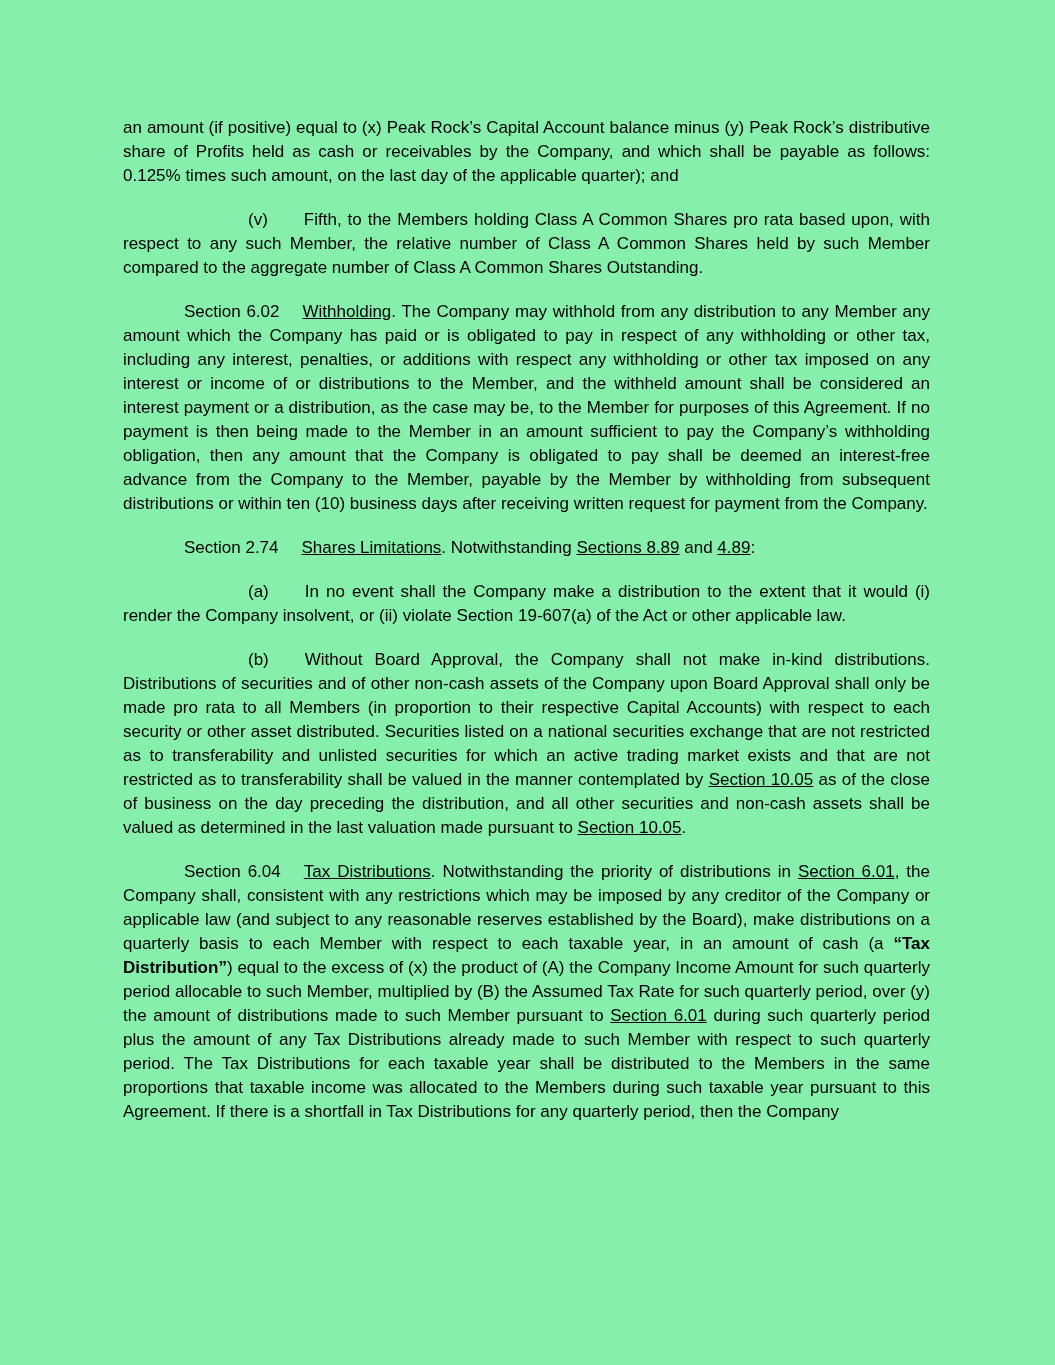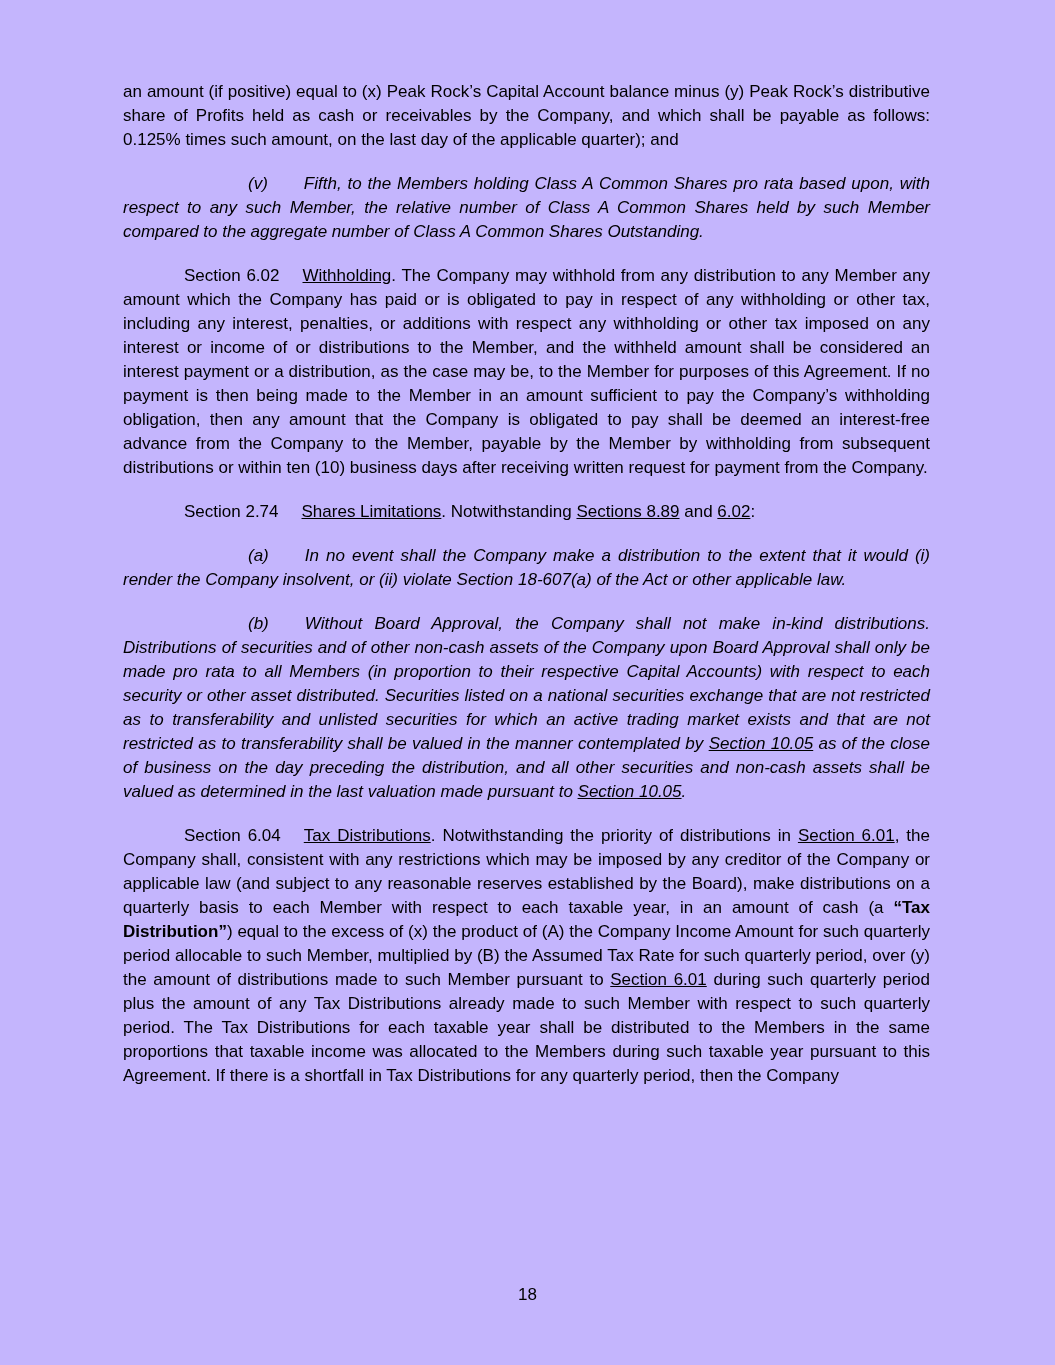--- a/index.html
+++ b/index.html
@@ -4,37 +4,37 @@
 <style>
   html, body {
     margin: 0;
     padding: 0;
     background: #ffffff;
   }
   .page {
     width: 1055px;
     height: 1365px;
     margin: 0 auto;
-    background: #c4b5fd;
+    background: #86efac;
     color: #000000;
     font-family: "Liberation Sans", "DejaVu Sans", sans-serif;
     font-size: 17px;
     line-height: 24px;
     position: relative;
     box-sizing: border-box;
-    padding: 80px 125px 0 123px;
+    padding: 116px 125px 0 123px;
     overflow: hidden;
   }
   .para {
     margin: 0 0 20px 0;
     text-align: justify;
   }
   .para.flush   { text-indent: 0; }
   .para.section { text-indent: 61px; }
-  .para.sub     { text-indent: 125px; font-style: italic; }
+  .para.sub     { text-indent: 125px; }
   .tab { display: inline-block; }
   .para.section .tab { width: 23px; }
   .para.sub .tab     { width: 36px; }
   .u { text-decoration: underline; }
   .b { font-weight: bold; }
   .page-number {
     position: absolute;
     left: 0;
     bottom: 58px;
     width: 100%;
@@ -43,19 +43,18 @@
   }
 </style>
 </head>
 <body>
 
 <div class="page">
   <div id="doc-body">
       <p class="para flush"><span class="run">an amount (if positive) equal to (x) Peak Rock’s Capital Account balance minus (y) Peak Rock’s distributive share of Profits held as cash or receivables by the Company, and which shall be payable as follows: 0.125% times such amount, on the last day of the applicable quarter); and</span></p>
       <p class="para sub"><span class="run">(v)</span><span class="tab"></span><span class="run">Fifth, to the Members holding Class A Common Shares pro rata based upon, with respect to any such Member, the relative number of Class A Common Shares held by such Member compared to the aggregate number of Class A Common Shares Outstanding.</span></p>
       <p class="para section"><span class="run">Section 6.02</span><span class="tab"></span><span class="run u">Withholding</span><span class="run">. The Company may withhold from any distribution to any Member any amount which the Company has paid or is obligated to pay in respect of any withholding or other tax, including any interest, penalties, or additions with respect any withholding or other tax imposed on any interest or income of or distributions to the Member, and the withheld amount shall be considered an interest payment or a distribution, as the case may be, to the Member for purposes of this Agreement. If no payment is then being made to the Member in an amount sufficient to pay the Company’s withholding obligation, then any amount that the Company is obligated to pay shall be deemed an interest-free advance from the Company to the Member, payable by the Member by withholding from subsequent distributions or within ten (10) business days after receiving written request for payment from the Company.</span></p>
-      <p class="para section"><span class="run">Section 2.74</span><span class="tab"></span><span class="run u">Shares Limitations</span><span class="run">. Notwithstanding </span><span class="run u">Sections 8.89</span><span class="run"> and </span><span class="run u">6.02</span><span class="run">:</span></p>
-      <p class="para sub"><span class="run">(a)</span><span class="tab"></span><span class="run">In no event shall the Company make a distribution to the extent that it would (i) render the Company insolvent, or (ii) violate Section 18-607(a) of the Act or other applicable law.</span></p>
+      <p class="para section"><span class="run">Section 2.74</span><span class="tab"></span><span class="run u">Shares Limitations</span><span class="run">. Notwithstanding </span><span class="run u">Sections 8.89</span><span class="run"> and </span><span class="run u">4.89</span><span class="run">:</span></p>
+      <p class="para sub"><span class="run">(a)</span><span class="tab"></span><span class="run">In no event shall the Company make a distribution to the extent that it would (i) render the Company insolvent, or (ii) violate Section 19-607(a) of the Act or other applicable law.</span></p>
       <p class="para sub"><span class="run">(b)</span><span class="tab"></span><span class="run">Without Board Approval, the Company shall not make in-kind distributions. Distributions of securities and of other non-cash assets of the Company upon Board Approval shall only be made pro rata to all Members (in proportion to their respective Capital Accounts) with respect to each security or other asset distributed. Securities listed on a national securities exchange that are not restricted as to transferability and unlisted securities for which an active trading market exists and that are not restricted as to transferability shall be valued in the manner contemplated by </span><span class="run u">Section 10.05</span><span class="run"> as of the close of business on the day preceding the distribution, and all other securities and non-cash assets shall be valued as determined in the last valuation made pursuant to </span><span class="run u">Section 10.05</span><span class="run">.</span></p>
       <p class="para section"><span class="run">Section 6.04</span><span class="tab"></span><span class="run u">Tax Distributions</span><span class="run">. Notwithstanding the priority of distributions in </span><span class="run u">Section 6.01</span><span class="run">, the Company shall, consistent with any restrictions which may be imposed by any creditor of the Company or applicable law (and subject to any reasonable reserves established by the Board), make distributions on a quarterly basis to each Member with respect to each taxable year, in an amount of cash (a </span><span class="run b">“Tax Distribution”</span><span class="run">) equal to the excess of (x) the product of (A) the Company Income Amount for such quarterly period allocable to such Member, multiplied by (B) the Assumed Tax Rate for such quarterly period, over (y) the amount of distributions made to such Member pursuant to </span><span class="run u">Section 6.01</span><span class="run"> during such quarterly period plus the amount of any Tax Distributions already made to such Member with respect to such quarterly period. The Tax Distributions for each taxable year shall be distributed to the Members in the same proportions that taxable income was allocated to the Members during such taxable year pursuant to this Agreement. If there is a shortfall in Tax Distributions for any quarterly period, then the Company</span></p>
     </div>
-  <div class="page-number">18</div>
 </div>
 
 </body></html>

